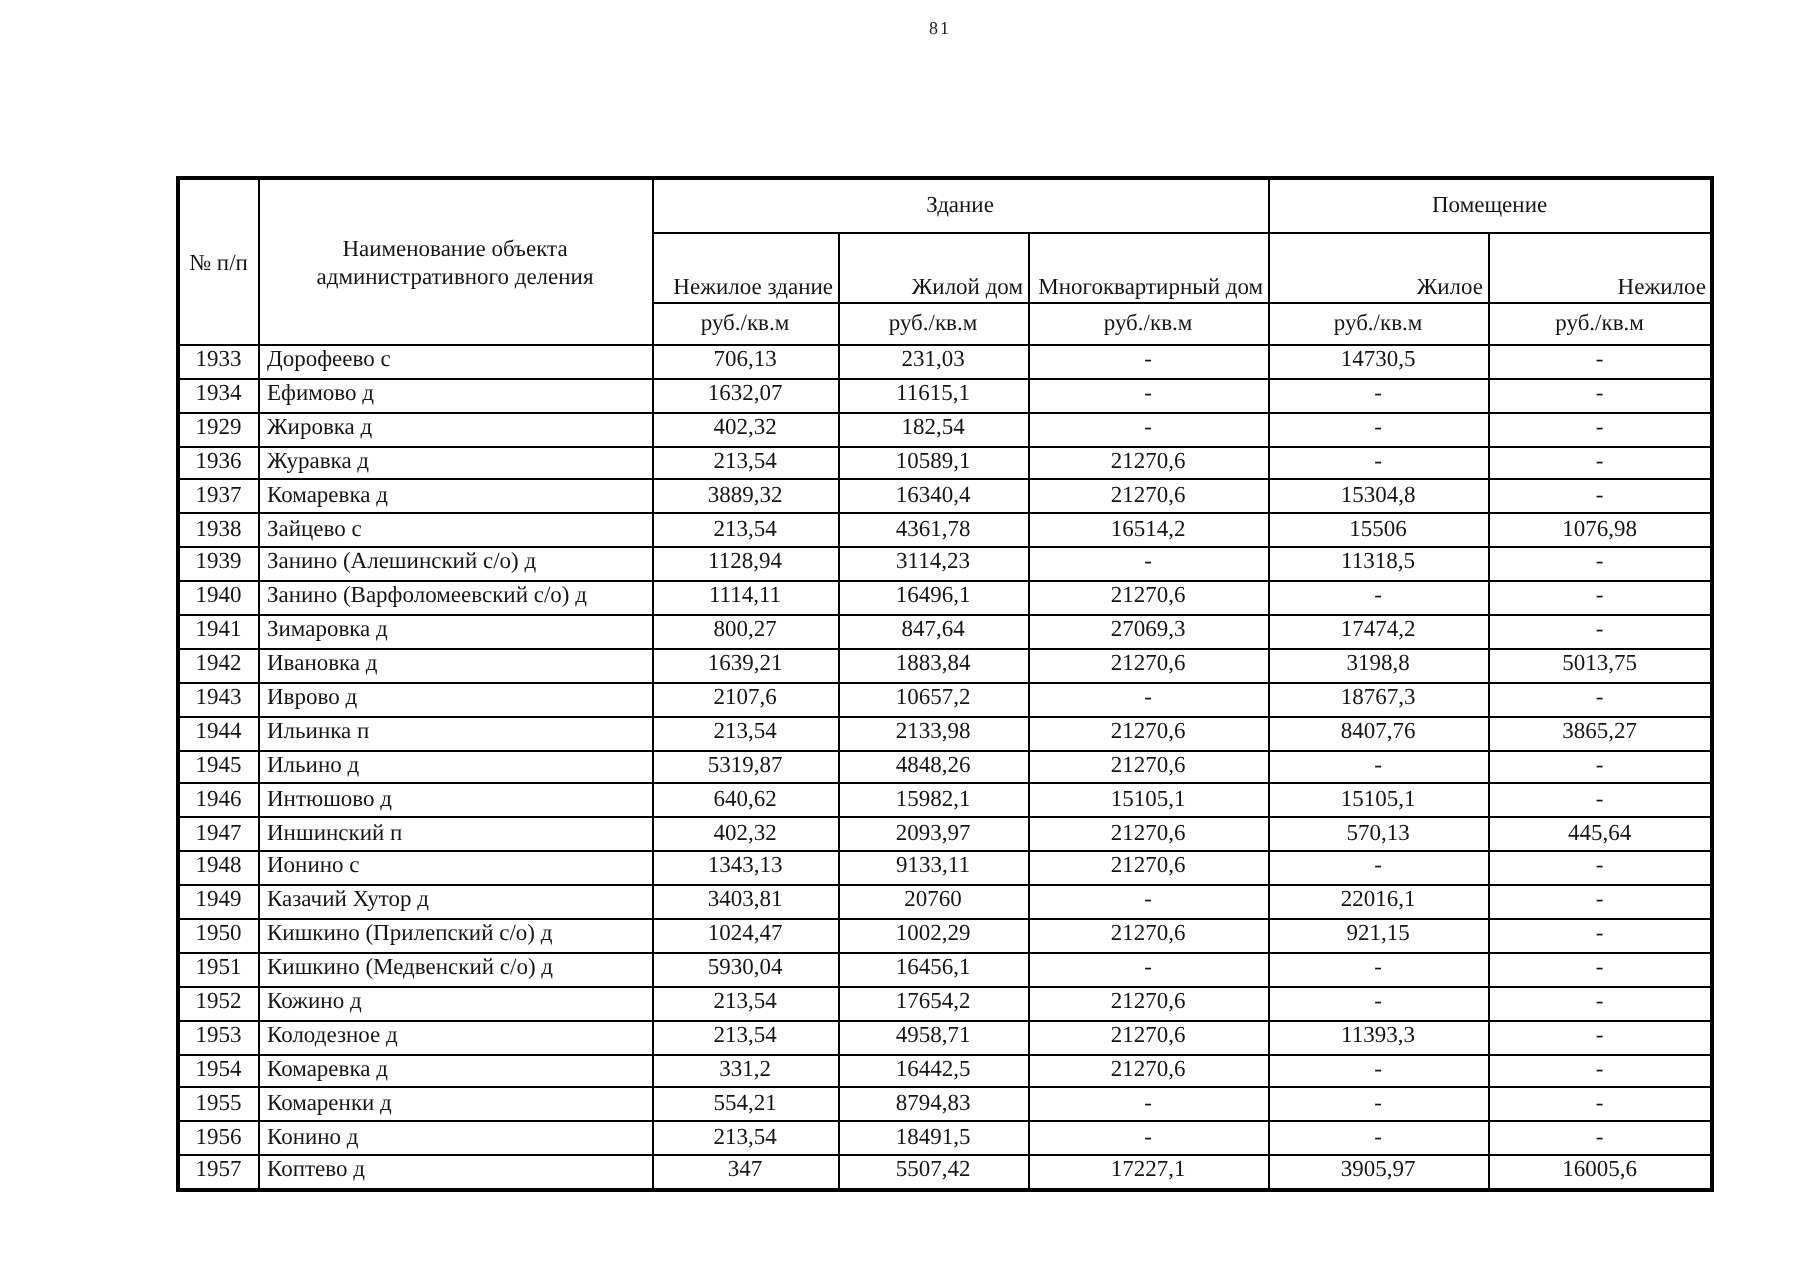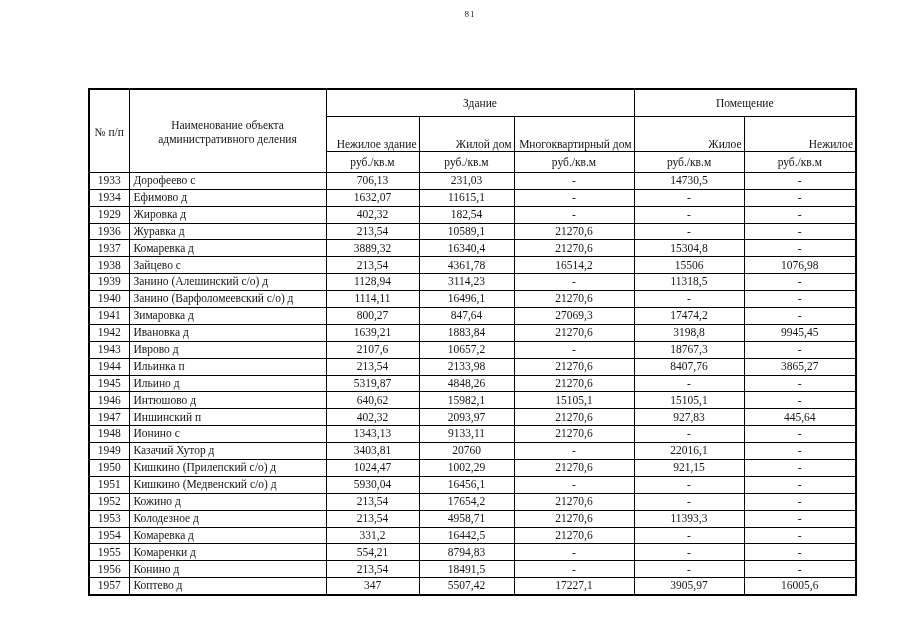--- a/index.html
+++ b/index.html
@@ -189,21 +189,21 @@
         <td>17474,2</td>
         <td>-</td>
       </tr>
       <tr>
         <td>1942</td>
         <td class="name-cell">Ивановка д</td>
         <td>1639,21</td>
         <td>1883,84</td>
         <td>21270,6</td>
         <td>3198,8</td>
-        <td>9945,45</td>
+        <td>5013,75</td>
       </tr>
       <tr>
         <td>1943</td>
         <td class="name-cell">Иврово д</td>
         <td>2107,6</td>
         <td>10657,2</td>
         <td>-</td>
         <td>18767,3</td>
         <td>-</td>
       </tr>
@@ -233,21 +233,21 @@
         <td>15105,1</td>
         <td>15105,1</td>
         <td>-</td>
       </tr>
       <tr>
         <td>1947</td>
         <td class="name-cell">Иншинский п</td>
         <td>402,32</td>
         <td>2093,97</td>
         <td>21270,6</td>
-        <td>927,83</td>
+        <td>570,13</td>
         <td>445,64</td>
       </tr>
       <tr>
         <td>1948</td>
         <td class="name-cell">Ионино с</td>
         <td>1343,13</td>
         <td>9133,11</td>
         <td>21270,6</td>
         <td>-</td>
         <td>-</td>

